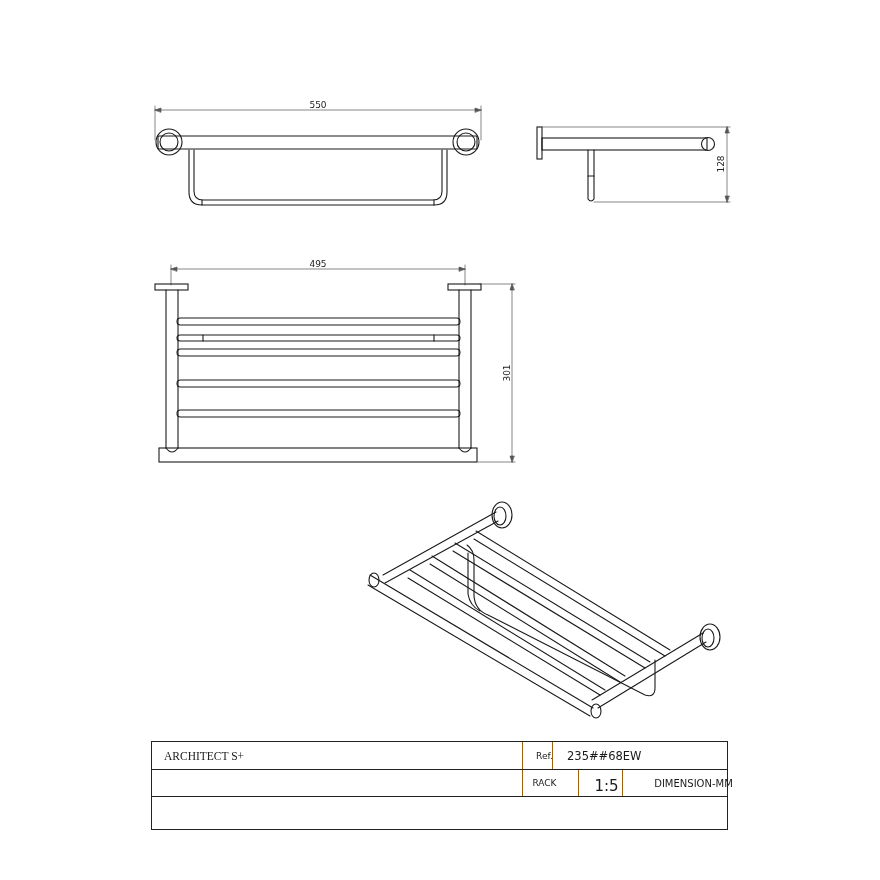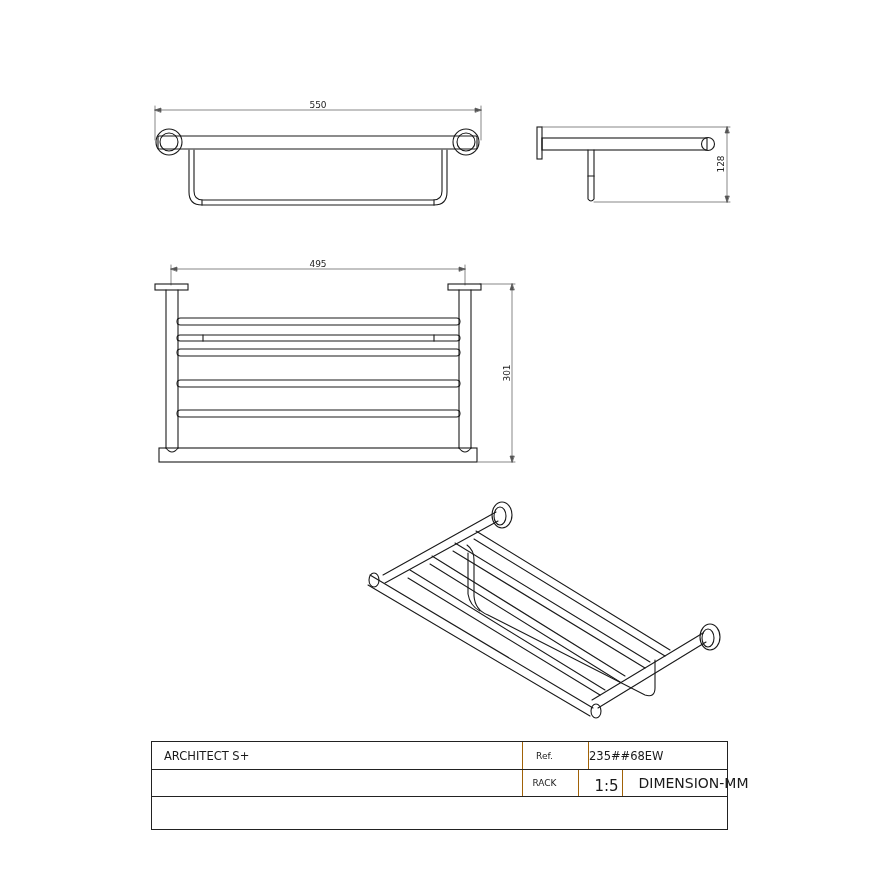--- a/index.html
+++ b/index.html
@@ -130,25 +130,25 @@
   </g>
 
   <text class="dimtxt" x="318" y="108" text-anchor="middle">550</text>
   <text class="dimtxt" transform="translate(724 164) rotate(-90)" text-anchor="middle">128</text>
   <text class="dimtxt" x="318" y="267" text-anchor="middle">495</text>
   <text class="dimtxt" transform="translate(510 373) rotate(-90)" text-anchor="middle">301</text>
 </svg>
 
 <div class="title-block">
   <div class="tb-row" style="top:0;height:28px;">
-    <div class="tb-cell" style="left:12px;width:360px;">ARCHITECT S+</div>
+    <div class="tb-cell" style="left:12px;width:360px;font-family:Liberation Serif, serif;">ARCHITECT S+</div>
     <div class="tb-cell small bl" style="left:370px;width:44px;">Ref.</div>
-    <div class="tb-cell bl" style="left:436px;width:163px;">235##68EW</div>
+    <div class="tb-cell bl" style="left:400px;width:163px;padding-left:14px;">235##68EW</div>
   </div>
   <div class="tb-row" style="top:28px;height:27px;">
     <div class="tb-cell small bl" style="left:370px;width:44px;">RACK</div>
     <div class="tb-cell scale bl" style="left:426px;width:56px;padding-top:6px;">1:5</div>
-    <div class="tb-cell small bl" style="left:470px;width:107px;font-size:14px;padding-left:35px;">DIMENSION-MM</div>
+    <div class="tb-cell small bl" style="left:470px;width:107px;font-size:10px;padding-left:35px;">DIMENSION-MM</div>
   </div>
   <div style="position:absolute;top:55px;left:0;width:100%;height:33px;"></div>
 </div>
 
 </div>
 
 </body></html>

